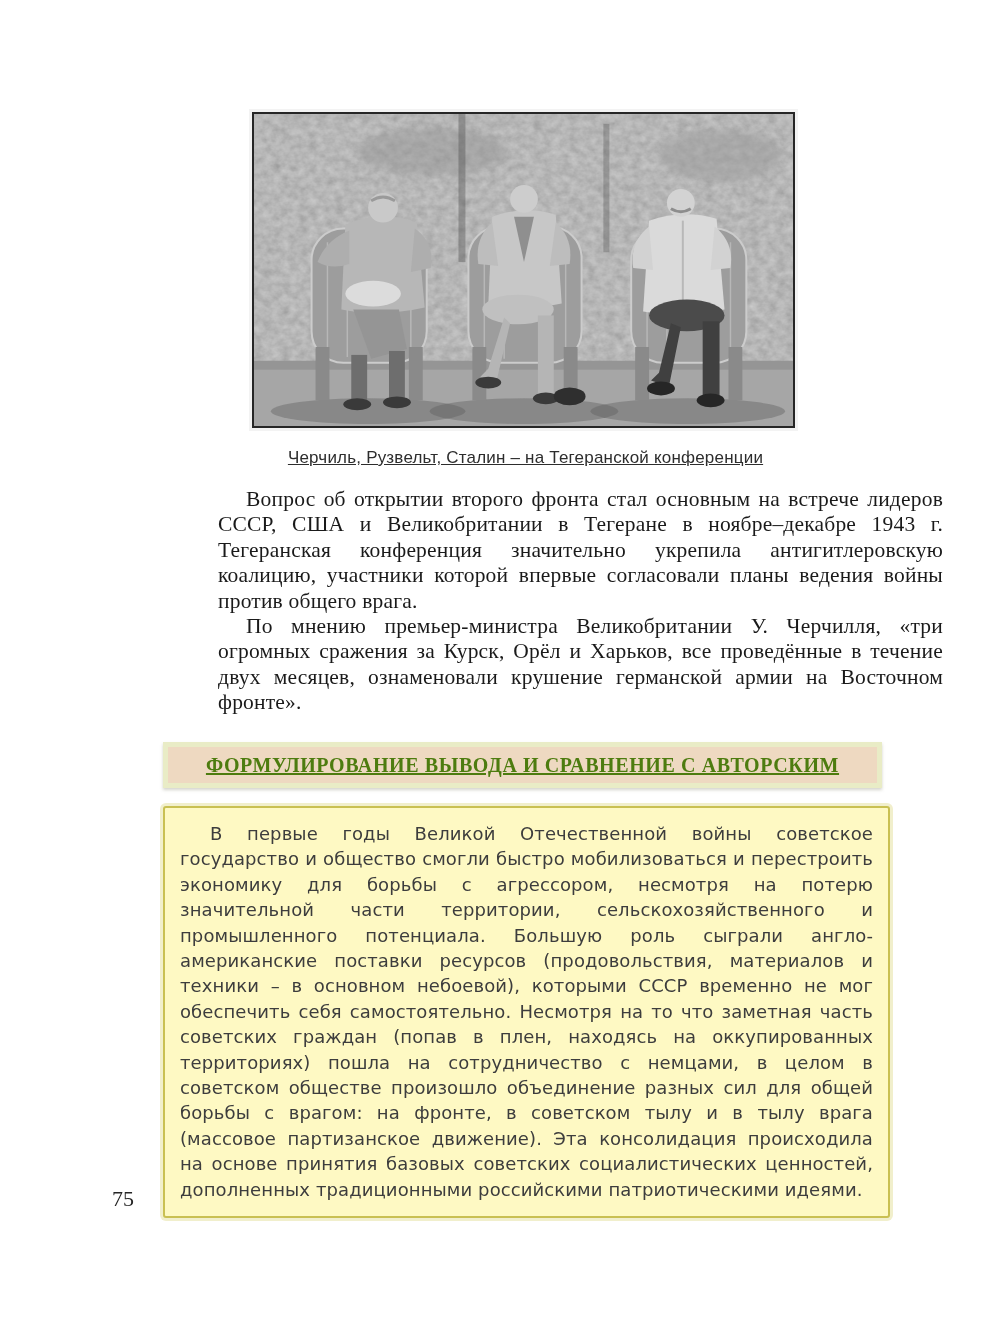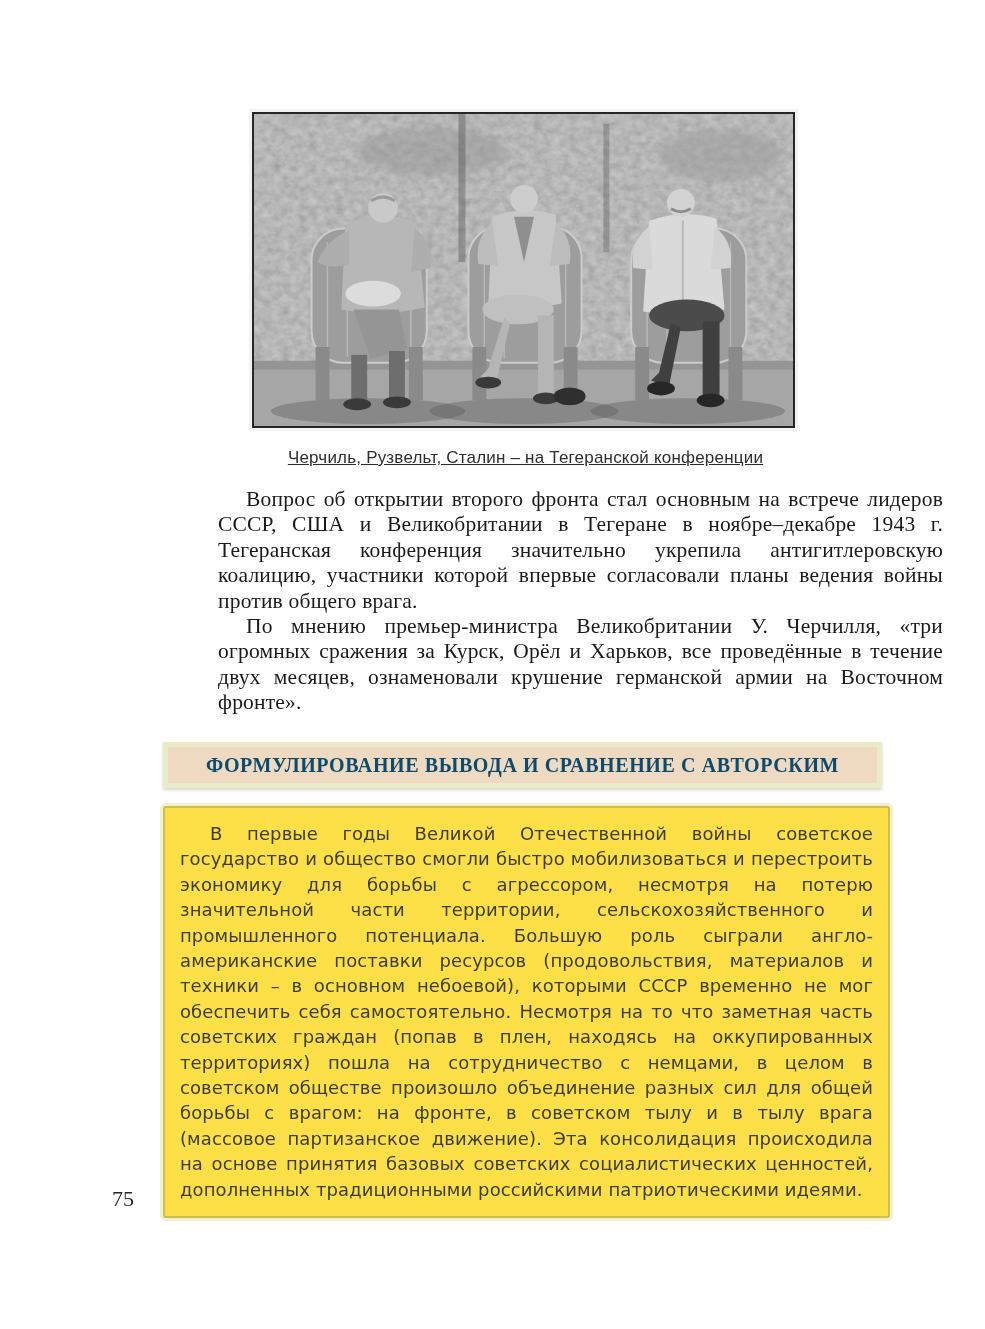--- a/index.html
+++ b/index.html
@@ -35,29 +35,30 @@
   .body-text p{margin:0;text-indent:28px;}
 
   
   .banner{
     position:absolute;left:163px;top:742px;width:719px;
     background:#e9ecc6;padding:5px;box-sizing:border-box;
     box-shadow:0 2px 3px rgba(150,150,130,0.4);
   }
   .banner-inner{
     background:#eed9c1;
-    color:#0c4a6e;font-weight:bold;font-size:20px;line-height:26px;
+    color:#4d7c0f;font-weight:bold;font-size:20px;line-height:26px;
     text-align:center;padding:5px 8px;letter-spacing:0.6px;
     font-family:"Liberation Serif", serif;
+    text-decoration:underline;
   }
 
   
   .conclusion-box{
     position:absolute;left:163px;top:806px;width:727px;min-height:399px;
-    box-sizing:border-box;background:#fde047;
+    box-sizing:border-box;background:#fef9c3;
     border:2px solid #c9c052;border-radius:3px;
     box-shadow:0 0 0 3px #f1efcc;
     padding:13px 15px 14px 15px;
   }
   .conclusion-box p{
     margin:0;text-indent:30px;
     font-family:"DejaVu Sans", sans-serif;
     font-size:18px;line-height:25.4px;color:#3d3d3d;
     text-align:justify;letter-spacing:0.1px;
   }

